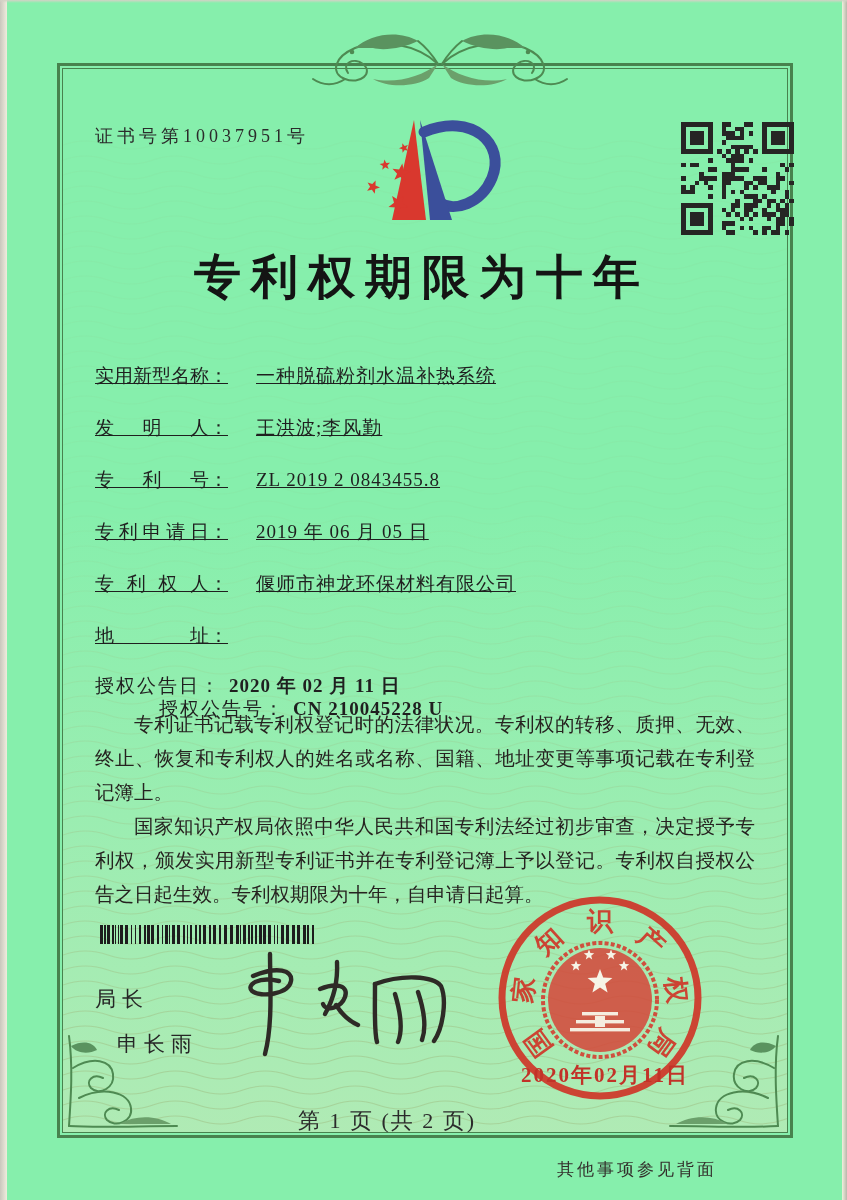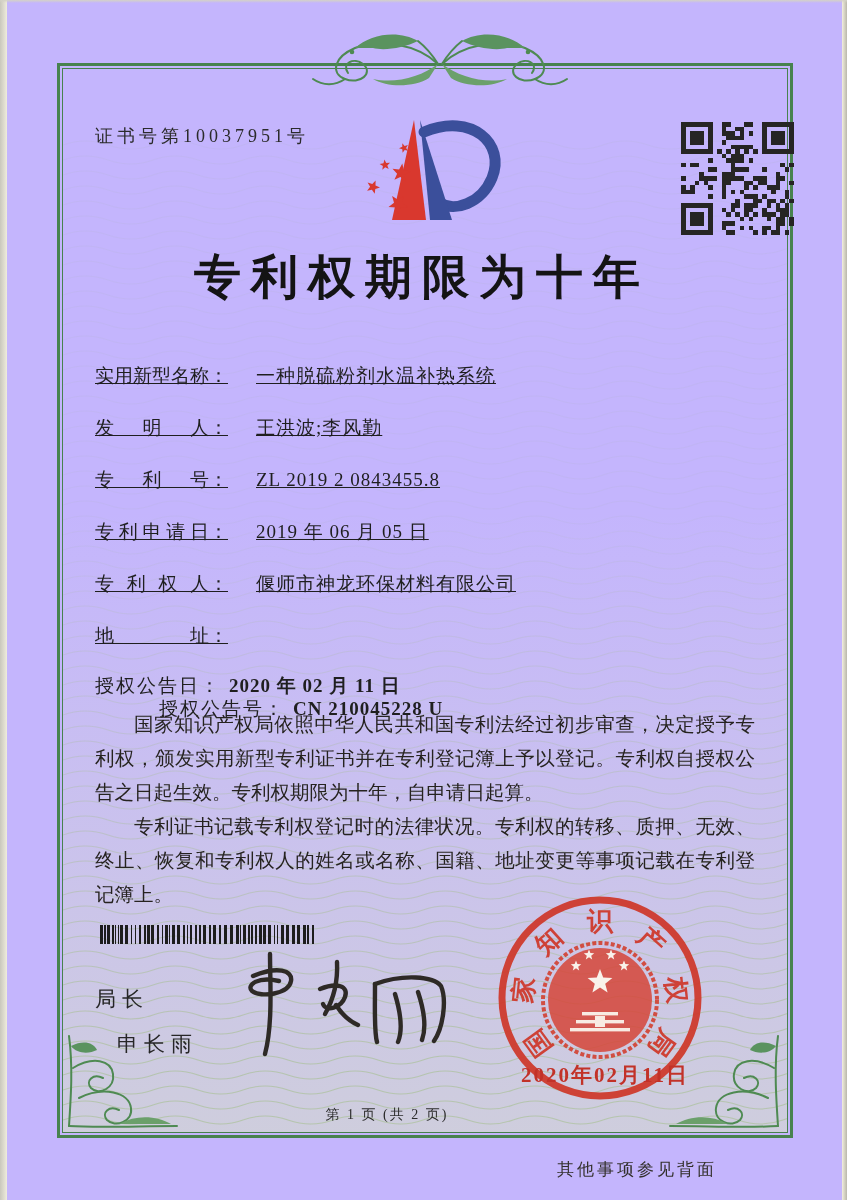--- a/index.html
+++ b/index.html
@@ -1,18 +1,18 @@
 <!DOCTYPE html>
 <html><head>
 <meta charset="utf-8">
 <style>
   html,body{margin:0;padding:0;background:#e8e6da;}
   .page{
     position:relative; width:847px; height:1200px; margin:0 auto;
-    background:#c4b5fd; overflow:hidden;
+    background:#86efac; overflow:hidden;
     font-family:"Liberation Serif","DejaVu Serif",serif; color:#1f1f1f;
   }
   .scan-edge-left{position:absolute;left:0;top:0;width:7px;height:1200px;
     background:linear-gradient(90deg,#c9c7bd,#efecdd);}
   .scan-edge-right{position:absolute;right:0;top:0;width:5px;height:1200px;
     background:linear-gradient(270deg,#b9b7ab,#f2eedd);}
   .scan-edge-top{position:absolute;left:0;top:0;width:847px;height:3px;
     background:linear-gradient(180deg,#d4d2c6,rgba(251,247,231,0));}
 
   .frame{position:absolute;left:57px;top:63px;width:730px;height:1069px;
@@ -48,21 +48,21 @@
   .barcode{position:absolute;left:100px;top:925px;width:215px;height:19px;}
 
   .director-title{position:absolute;left:95px;top:985px;font-size:21px;letter-spacing:6px;color:#262626;}
   .director-name{position:absolute;left:93px;top:1030px;font-size:21px;letter-spacing:6px;color:#262626;margin-left:24px;}
   .signature{position:absolute;left:225px;top:942px;width:235px;height:118px;}
 
   .seal{position:absolute;left:494px;top:892px;width:212px;height:212px;opacity:0.93;}
   .seal-date{position:absolute;left:505px;top:1061px;width:200px;text-align:center;
     color:#c23228;font-size:21px;letter-spacing:2px;font-weight:bold;}
 
-  .page-info{position:absolute;left:57px;top:1106px;width:660px;text-align:center;font-size:14px;letter-spacing:2px;color:#2b2b2b;}
+  .page-info{position:absolute;left:57px;top:1106px;width:660px;text-align:center;font-size:22px;letter-spacing:2px;color:#2b2b2b;}
   .back-note{position:absolute;left:57px;top:1158px;width:660px;text-align:right;font-size:17px;letter-spacing:3px;color:#33302c;}
 </style>
 </head>
 <body>
 
 <div class="page">
   <div class="scan-edge-left"></div>
   <div class="scan-edge-right"></div>
   <div class="scan-edge-top"></div>
 
@@ -501,22 +501,22 @@
       <span class="auth-value">2020 年 02 月 11 日</span>
     </div>
     <div class="auth-pair second">
       <span class="auth-label">授权公告号</span>
         <span>：</span>
       <span class="auth-value">CN 210045228 U</span>
     </div>
   </div>
 
   <div class="body-text">
+    <p>专利证书记载专利权登记时的法律状况。专利权的转移、质押、无效、终止、恢复和专利权人的姓名或名称、国籍、地址变更等事项记载在专利登记簿上。</p>
     <p>国家知识产权局依照中华人民共和国专利法经过初步审查，决定授予专利权，颁发实用新型专利证书并在专利登记簿上予以登记。专利权自授权公告之日起生效。专利权期限为十年，自申请日起算。</p>
-    <p>专利证书记载专利权登记时的法律状况。专利权的转移、质押、无效、终止、恢复和专利权人的姓名或名称、国籍、地址变更等事项记载在专利登记簿上。</p>
   </div>
 
   <svg id="barcode-svg" class="barcode" viewBox="0 0 215 19" preserveAspectRatio="none" fill="#1d1d1d">
       <rect x="0" y="0" width="3" height="19"></rect>
       <rect x="4" y="0" width="2" height="19"></rect>
       <rect x="7" y="0" width="3" height="19"></rect>
       <rect x="12" y="0" width="2" height="19"></rect>
       <rect x="15" y="0" width="1" height="19"></rect>
       <rect x="18" y="0" width="1" height="19"></rect>
       <rect x="20" y="0" width="3" height="19"></rect>

